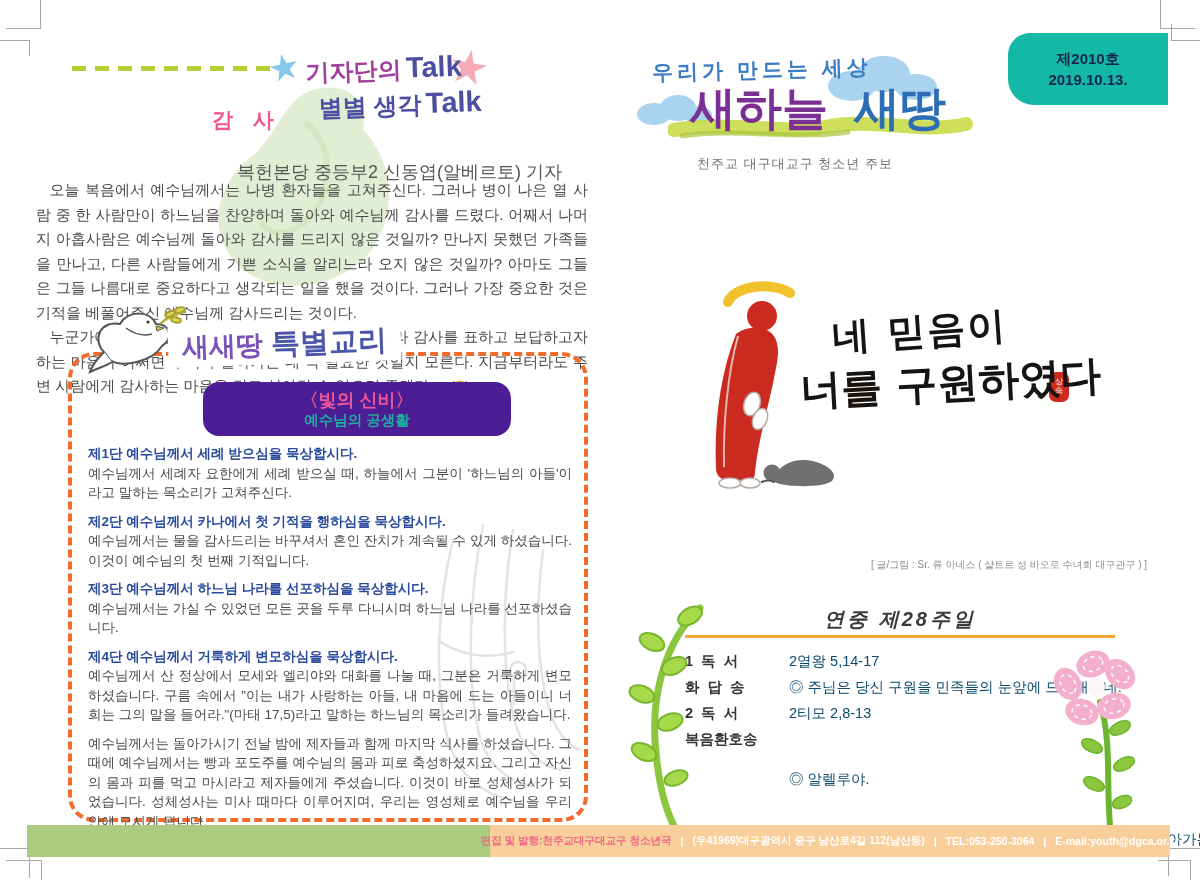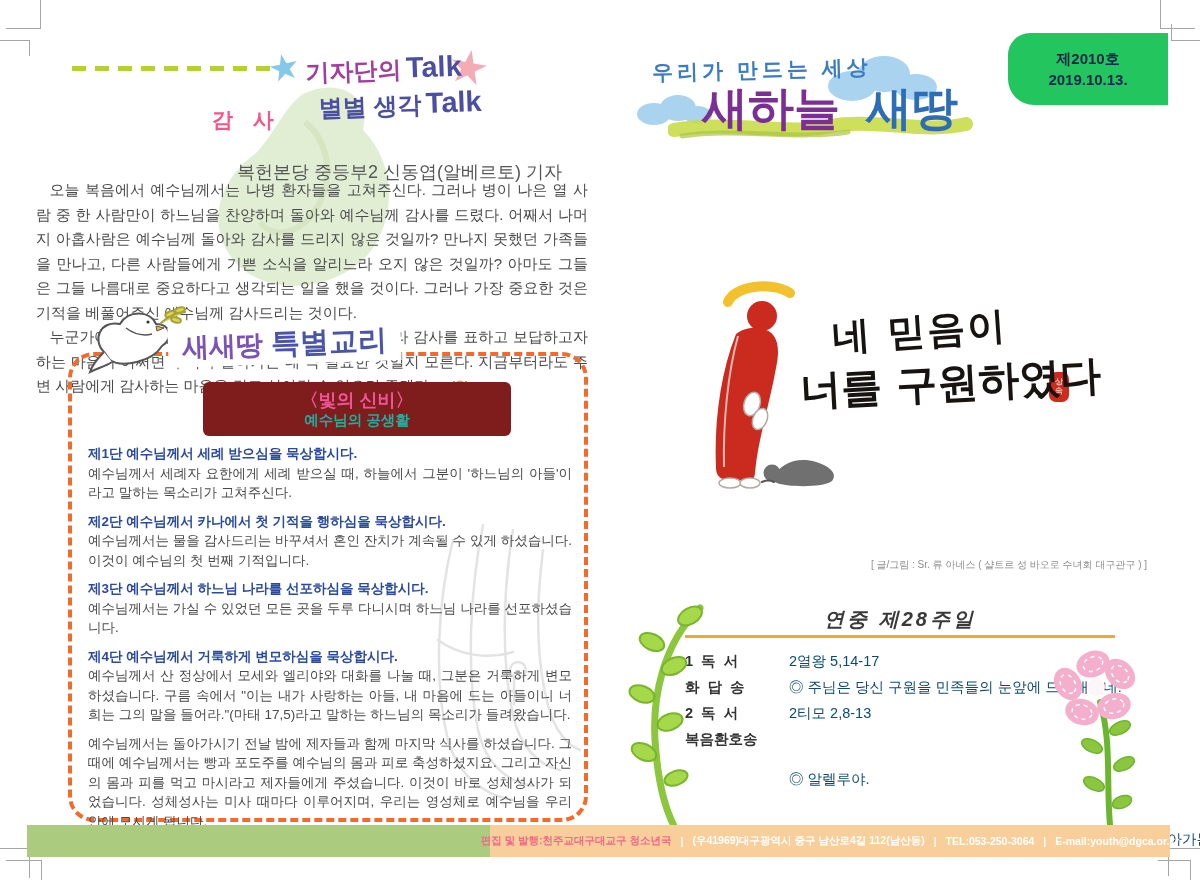--- a/index.html
+++ b/index.html
@@ -22,36 +22,36 @@
   .topic{left:212px;top:106px;color:#f25787;font-weight:bold;font-size:21px;letter-spacing:7px;}
   .byline{left:200px;top:160px;width:362px;text-align:right;font-size:18px;color:#555;}
   .article{left:36px;top:178px;width:552px;font-size:15px;line-height:24.5px;text-align:justify;color:#4a4a4a;}
   .article p{margin:0;text-indent:0.9em;}
   .emoji{display:inline-block;vertical-align:-3px;}
   
   .catbox{left:68px;top:352px;width:512px;height:462px;border:4px dashed #f26b2a;border-radius:26px;}
   .cat-header{left:168px;top:324px;background:#fff;padding:0 14px;white-space:nowrap;transform:rotate(-2deg);}
   .cat-header .w1{color:#7a52b8;font-weight:bold;font-size:27px;}
   .cat-header .w2{color:#4a55a8;font-weight:bold;font-size:29px;margin-left:8px;}
-  .yellowbox{left:203px;top:382px;width:308px;height:54px;background:#7f1d1d;border-radius:6px;
+  .yellowbox{left:203px;top:382px;width:308px;height:54px;background:#4c1d95;border-radius:16px;
     display:flex;flex-direction:column;align-items:center;justify-content:center;}
   .yellowbox .t1{color:#f0559b;font-weight:bold;font-size:18px;line-height:22px;}
   .yellowbox .t2{color:#1fae9e;font-weight:bold;font-size:14.5px;line-height:19px;}
   .cat-items{left:88px;top:444px;width:484px;font-size:13.5px;line-height:19.5px;}
   .cat-item{margin-bottom:9px;}
   .cat-item h4{margin:0;font-size:13.5px;line-height:19.5px;color:#2a4a9d;}
   .cat-item p{margin:0;text-align:justify;}
   .reference{text-align:right;font-size:11px;color:#6e6e6e;margin-top:3px;}
   
-  .badge{left:1008px;top:33px;width:160px;height:72px;background:#22c55e;border-radius:22px 0 0 26px;
+  .badge{left:1008px;top:33px;width:160px;height:72px;background:#14b8a6;border-radius:22px 0 0 26px;
     display:flex;flex-direction:column;align-items:center;justify-content:center;
     color:#16264e;font-weight:bold;font-size:15px;line-height:21px;}
   .tagline{left:652px;top:56px;font-size:21px;font-weight:bold;color:#3b7cc2;letter-spacing:4px;
     transform:rotate(-1.5deg);white-space:nowrap;}
-  .masthead{left:690px;top:78px;white-space:nowrap;z-index:2;margin-left:12px;}
+  .masthead{left:690px;top:78px;white-space:nowrap;z-index:2;}
   .masthead .w1{color:#7b2f94;font-weight:bold;font-size:46px;}
   .masthead .w2{color:#2d6db6;font-weight:bold;font-size:46px;margin-left:26px;}
   .mast-sub{left:640px;top:155px;width:310px;text-align:center;font-size:13px;color:#6f6f6f;letter-spacing:1px;}
   .callig{color:#171310;font-weight:bold;font-family:"DejaVu Sans",sans-serif;white-space:nowrap;z-index:2;}
   .callig.l1{left:832px;top:306px;font-size:38px;transform:rotate(-4deg);letter-spacing:2px;}
   .callig.l2{left:800px;top:356px;font-size:41px;transform:rotate(-3deg);}
   .seal{left:1049px;top:372px;width:20px;height:30px;background:#cf2b1c;border-radius:7px;
     color:#fff;font-size:8px;line-height:9px;text-align:center;padding-top:5px;box-sizing:border-box;}
   .credit{left:860px;top:558px;width:298px;text-align:center;font-size:10px;color:#8d8d8d;}
   .lit-title{left:685px;top:606px;width:430px;text-align:center;font-size:20px;font-weight:bold;
@@ -203,20 +203,21 @@
   <div class="abs tagline">우리가 만드는 세상</div>
 
   <svg class="abs" style="left:668px;top:112px;" width="305" height="34" viewBox="0 0 305 34">
     <path d="M6,18 C60,8 120,24 162,14 C205,6 255,22 298,12" fill="none" stroke="#c9db4a" stroke-width="14" stroke-linecap="round" opacity="0.9"></path>
     <path d="M14,24 C70,16 130,28 180,20" fill="none" stroke="#a9c43e" stroke-width="5" stroke-linecap="round" opacity="0.7"></path>
   </svg>
 
   <div class="abs masthead">
     <span class="w1">새하늘</span><span class="w2">새땅</span>
   </div>
+  <div class="abs mast-sub">천주교 대구대교구 청소년 주보</div>
 
   <svg class="abs" style="left:678px;top:272px;" width="180" height="225" viewBox="0 0 180 225">
     <path d="M50,30 A36,20 0 0 1 112,21" fill="none" stroke="#f3c12b" stroke-width="10" stroke-linecap="round"></path>
     <circle cx="84" cy="44" r="15" fill="#cb2a1f"></circle>
     <path d="M58,62 C42,102 36,152 38,196 C38,204 43,208 50,208 L72,208 C75,208 77,205 77,200 C80,168 92,130 98,96 C102,78 100,66 92,60 C82,53 66,55 58,62 Z" fill="#cb2a1f"></path>
     <path d="M60,64 C50,100 45,150 46,195" fill="none" stroke="#e8dcd6" stroke-width="2" opacity="0.8"></path>
     <ellipse cx="74" cy="132" rx="8" ry="12" fill="#fff" stroke="#b5aaa2" stroke-width="1.5" transform="rotate(18 74 132)"></ellipse>
     <ellipse cx="82" cy="147" rx="7" ry="11" fill="#fff" stroke="#b5aaa2" stroke-width="1.5" transform="rotate(22 82 147)"></ellipse>
     <ellipse cx="52" cy="211" rx="11" ry="5" fill="#fff" stroke="#b5aaa2" stroke-width="1.5"></ellipse>
     <ellipse cx="72" cy="211" rx="10" ry="5" fill="#fff" stroke="#b5aaa2" stroke-width="1.5"></ellipse>

